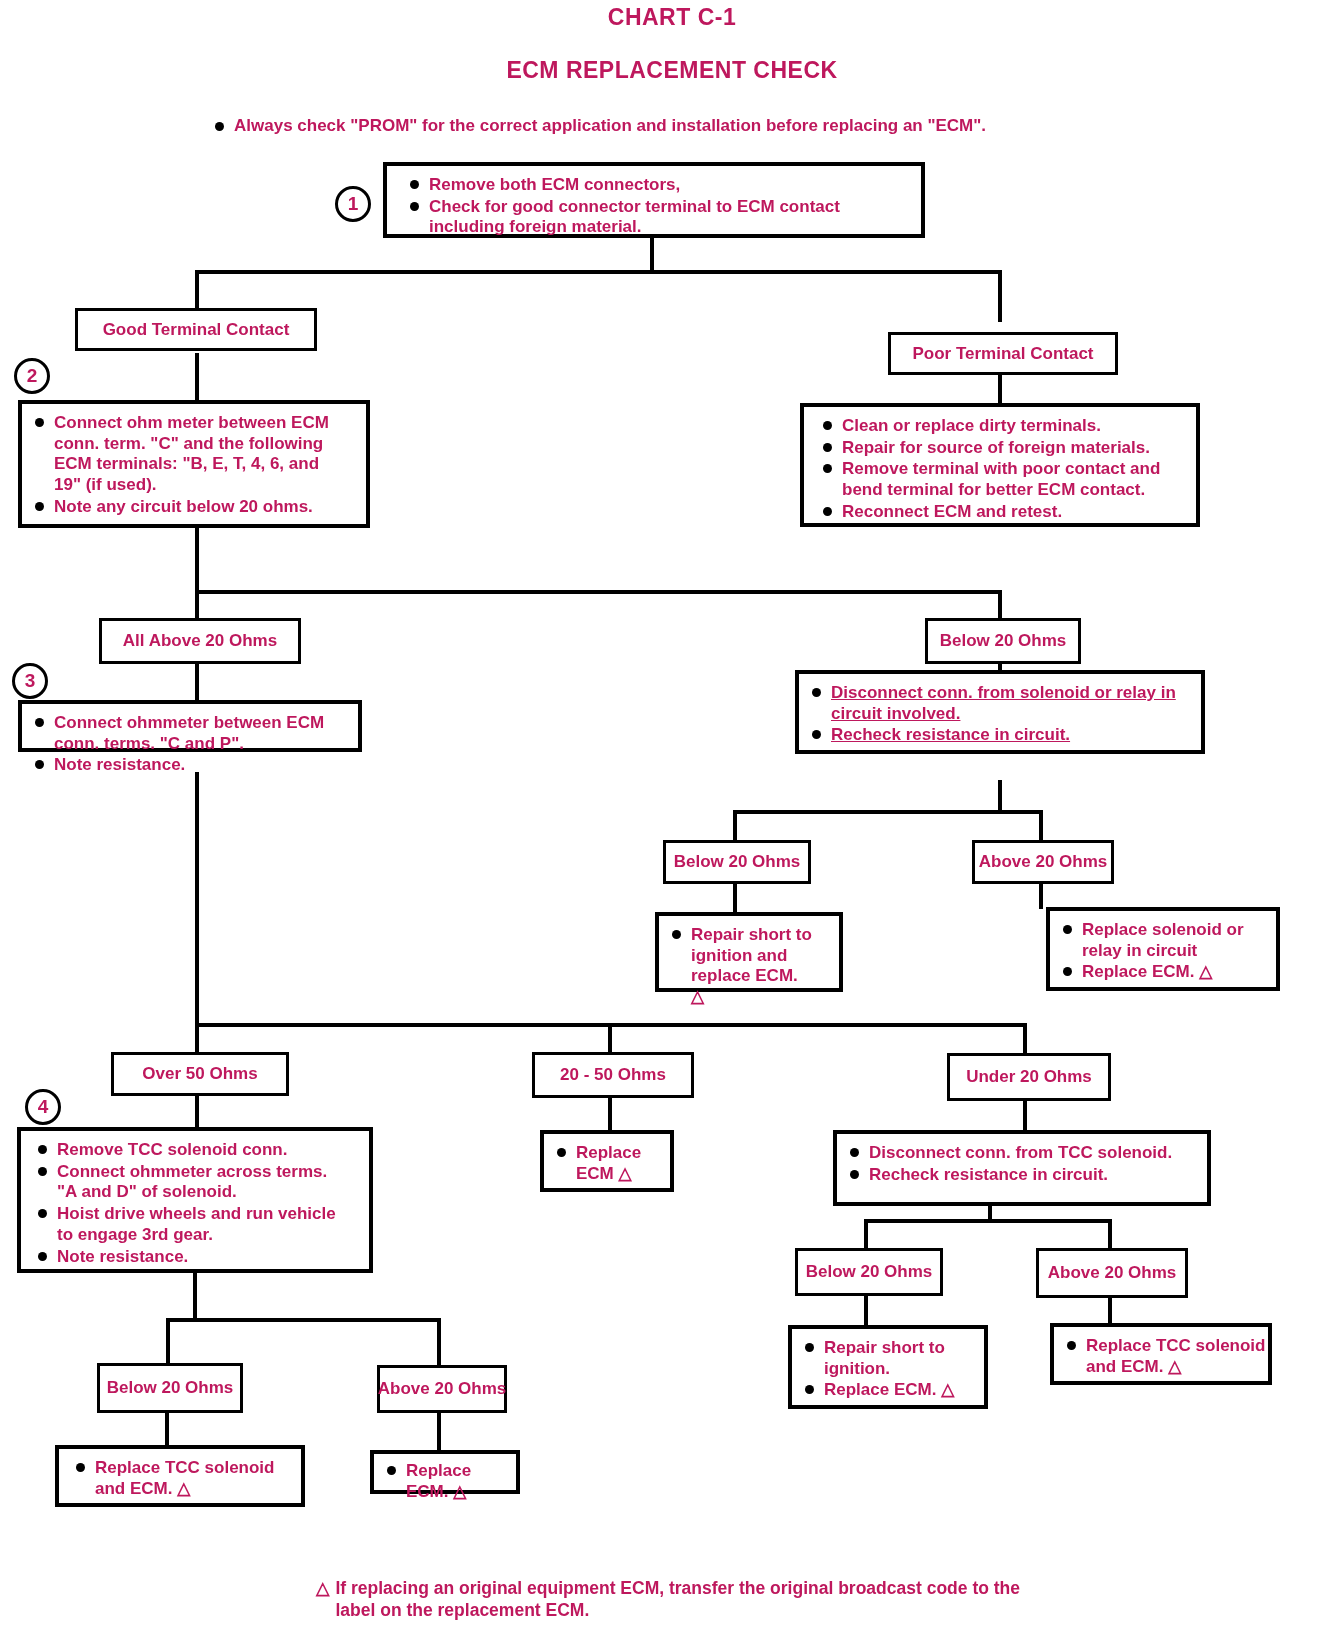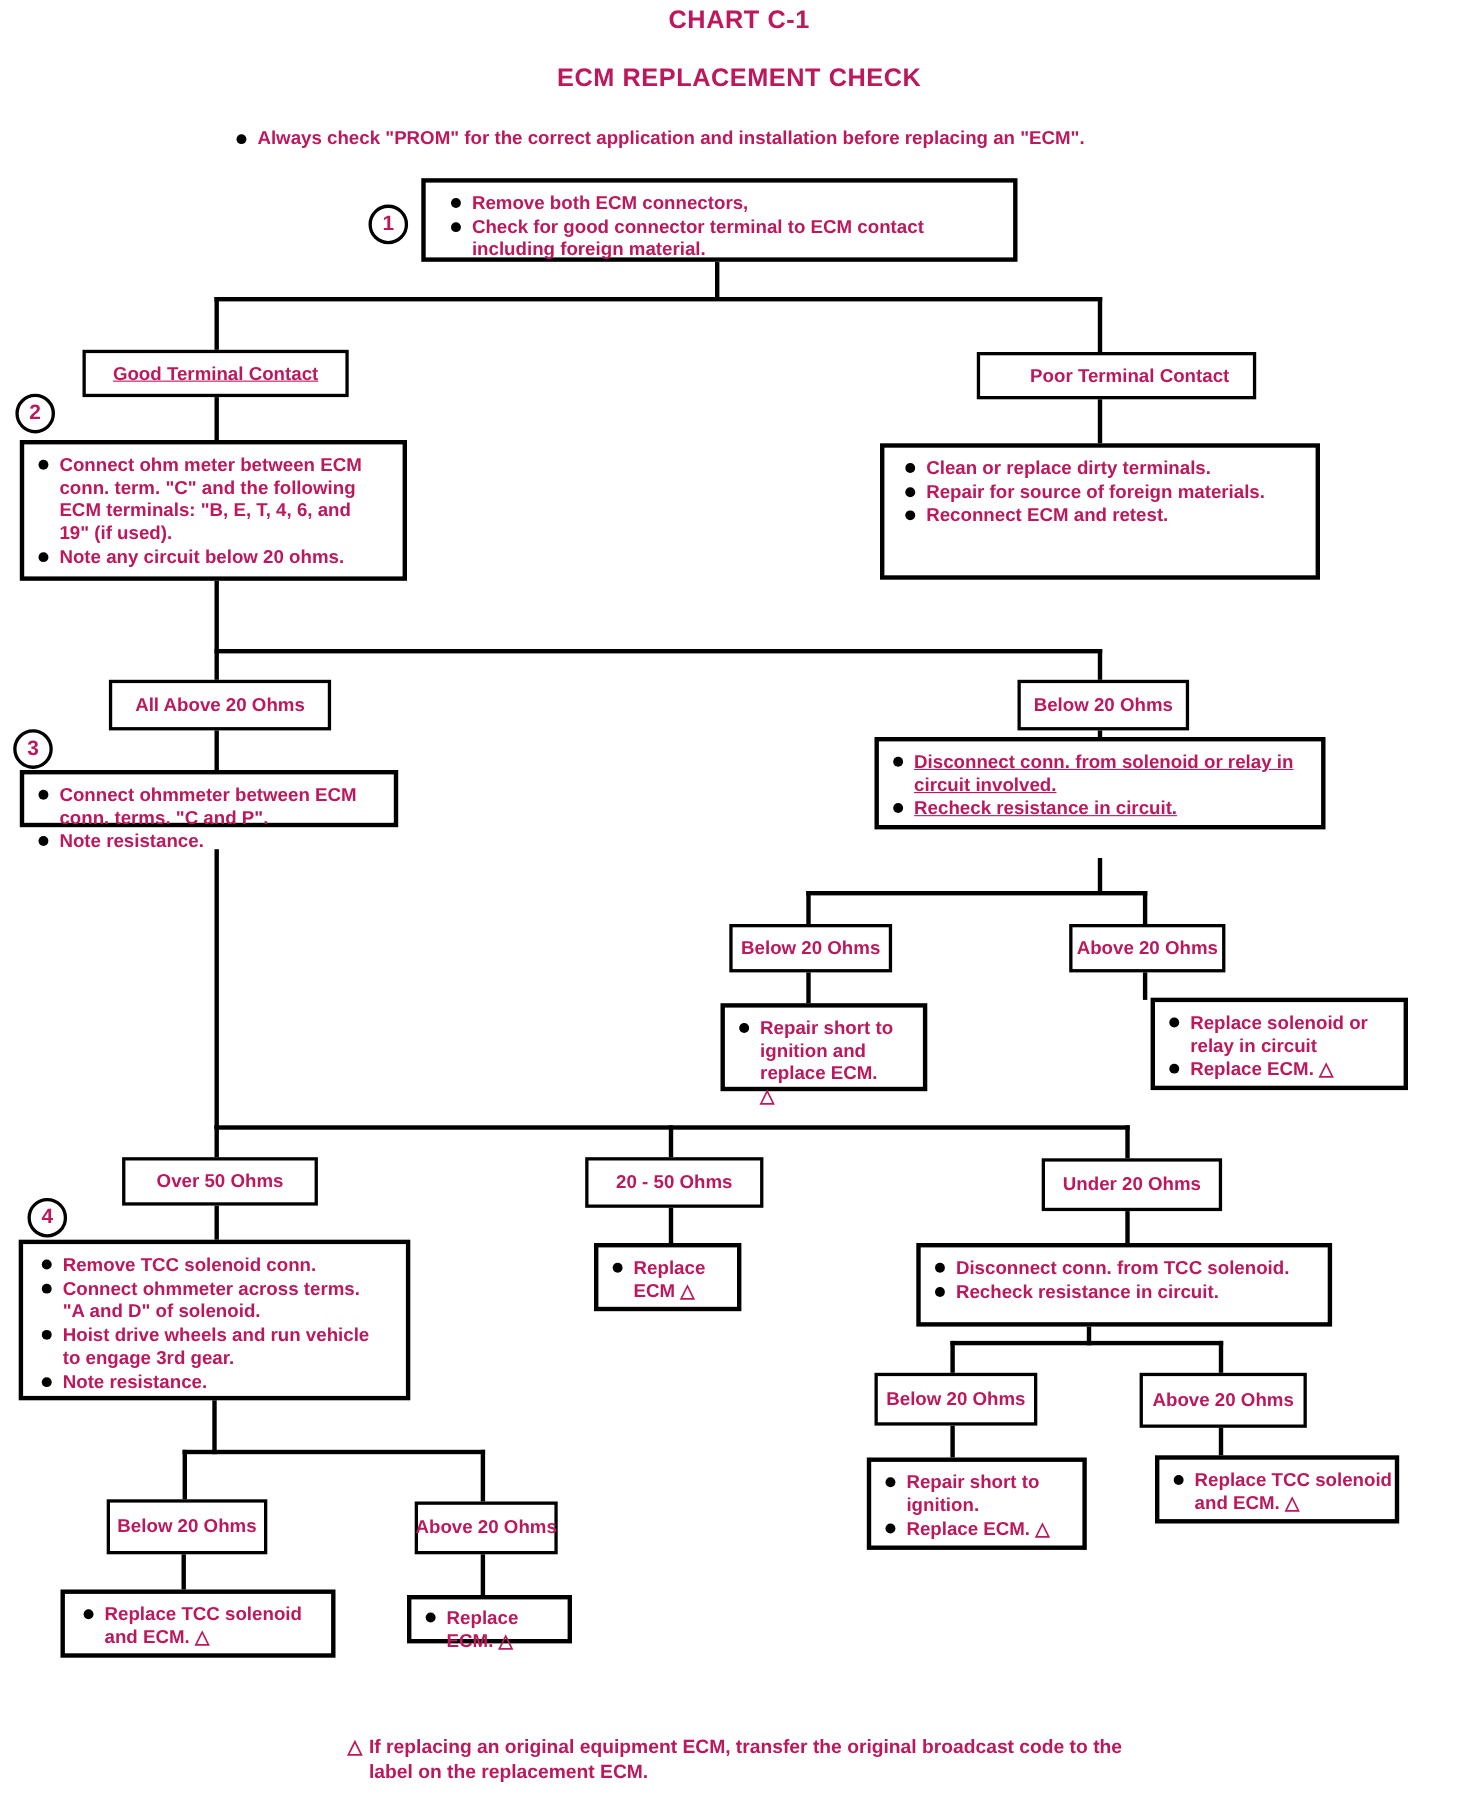--- a/index.html
+++ b/index.html
@@ -105,24 +105,24 @@
     <div class="brow">
         <span class="dot"></span>
         <span class="btext">Remove both ECM connectors,</span>
       </div>
     <div class="brow">
         <span class="dot"></span>
         <span class="btext" style="max-width:440px;">Check for good connector terminal to ECM contact including foreign material.</span>
       </div>
   </div>
 
-  <div class="dbox" style="left:75px;top:318px;width:236px;height:37px;text-decoration:underline;">
+  <div class="dbox" style="left:75px;top:308px;width:236px;height:37px;">
       <span>Good Terminal Contact</span>
     </div>
-  <div class="dbox" style="left:888px;top:320px;width:224px;height:37px;padding-left:24px;">
+  <div class="dbox" style="left:888px;top:332px;width:224px;height:37px;">
       <span>Poor Terminal Contact</span>
     </div>
 
   <div class="abox" style="left:18px;top:400px;width:352px;height:128px;box-sizing:border-box;">
     <div class="brow">
         <span class="dot"></span>
         <span class="btext">Connect ohm meter between ECM conn. term. "C" and the following ECM terminals: "B, E, T, 4, 6, and 19" (if used).</span>
       </div>
     <div class="brow">
         <span class="dot"></span>
@@ -131,20 +131,24 @@
   </div>
 
   <div class="abox" style="left:800px;top:403px;width:400px;height:124px;box-sizing:border-box;padding-left:16px;padding-right:24px;">
     <div class="brow">
         <span class="dot"></span>
         <span class="btext">Clean or replace dirty terminals.</span>
       </div>
     <div class="brow">
         <span class="dot"></span>
         <span class="btext">Repair for source of foreign materials.</span>
+      </div>
+    <div class="brow">
+        <span class="dot"></span>
+        <span class="btext">Remove terminal with poor contact and bend terminal for better ECM contact.</span>
       </div>
     <div class="brow">
         <span class="dot"></span>
         <span class="btext">Reconnect ECM and retest.</span>
       </div>
   </div>
 
   <div class="dbox" style="left:99px;top:618px;width:196px;height:40px;">
       <span>All Above 20 Ohms</span>
     </div>

